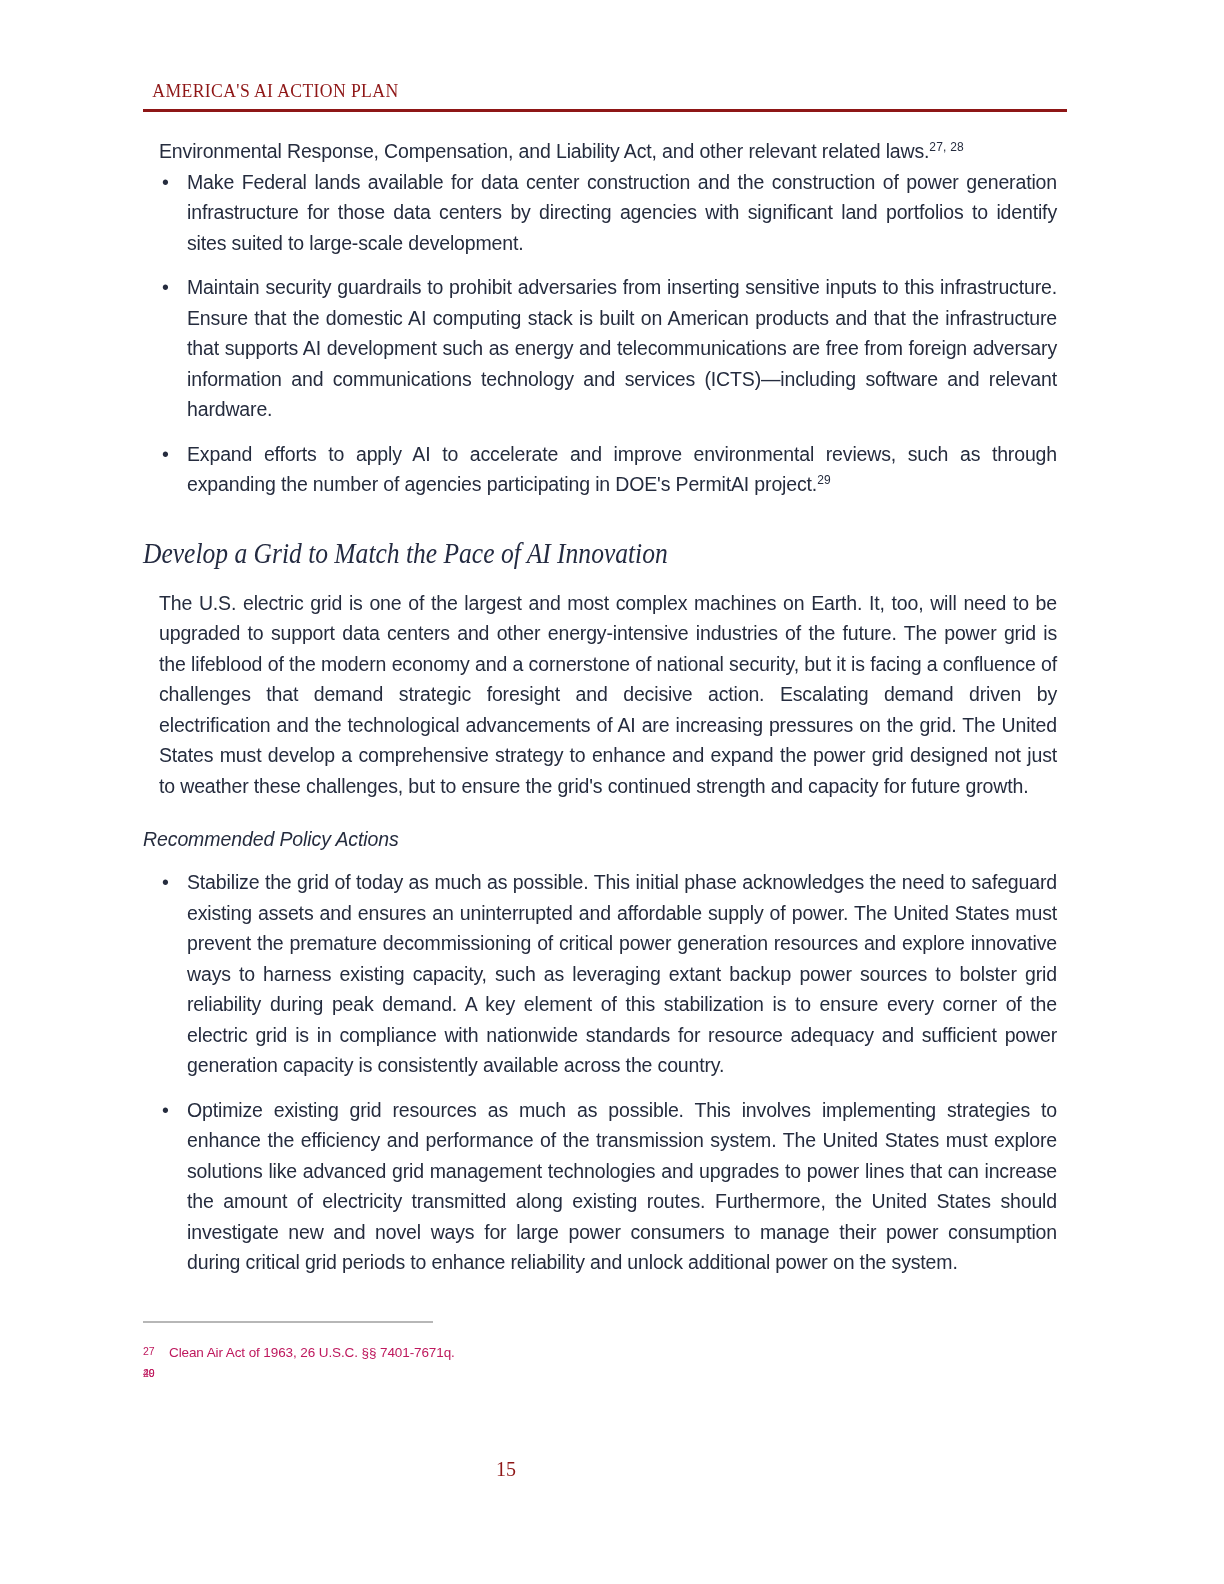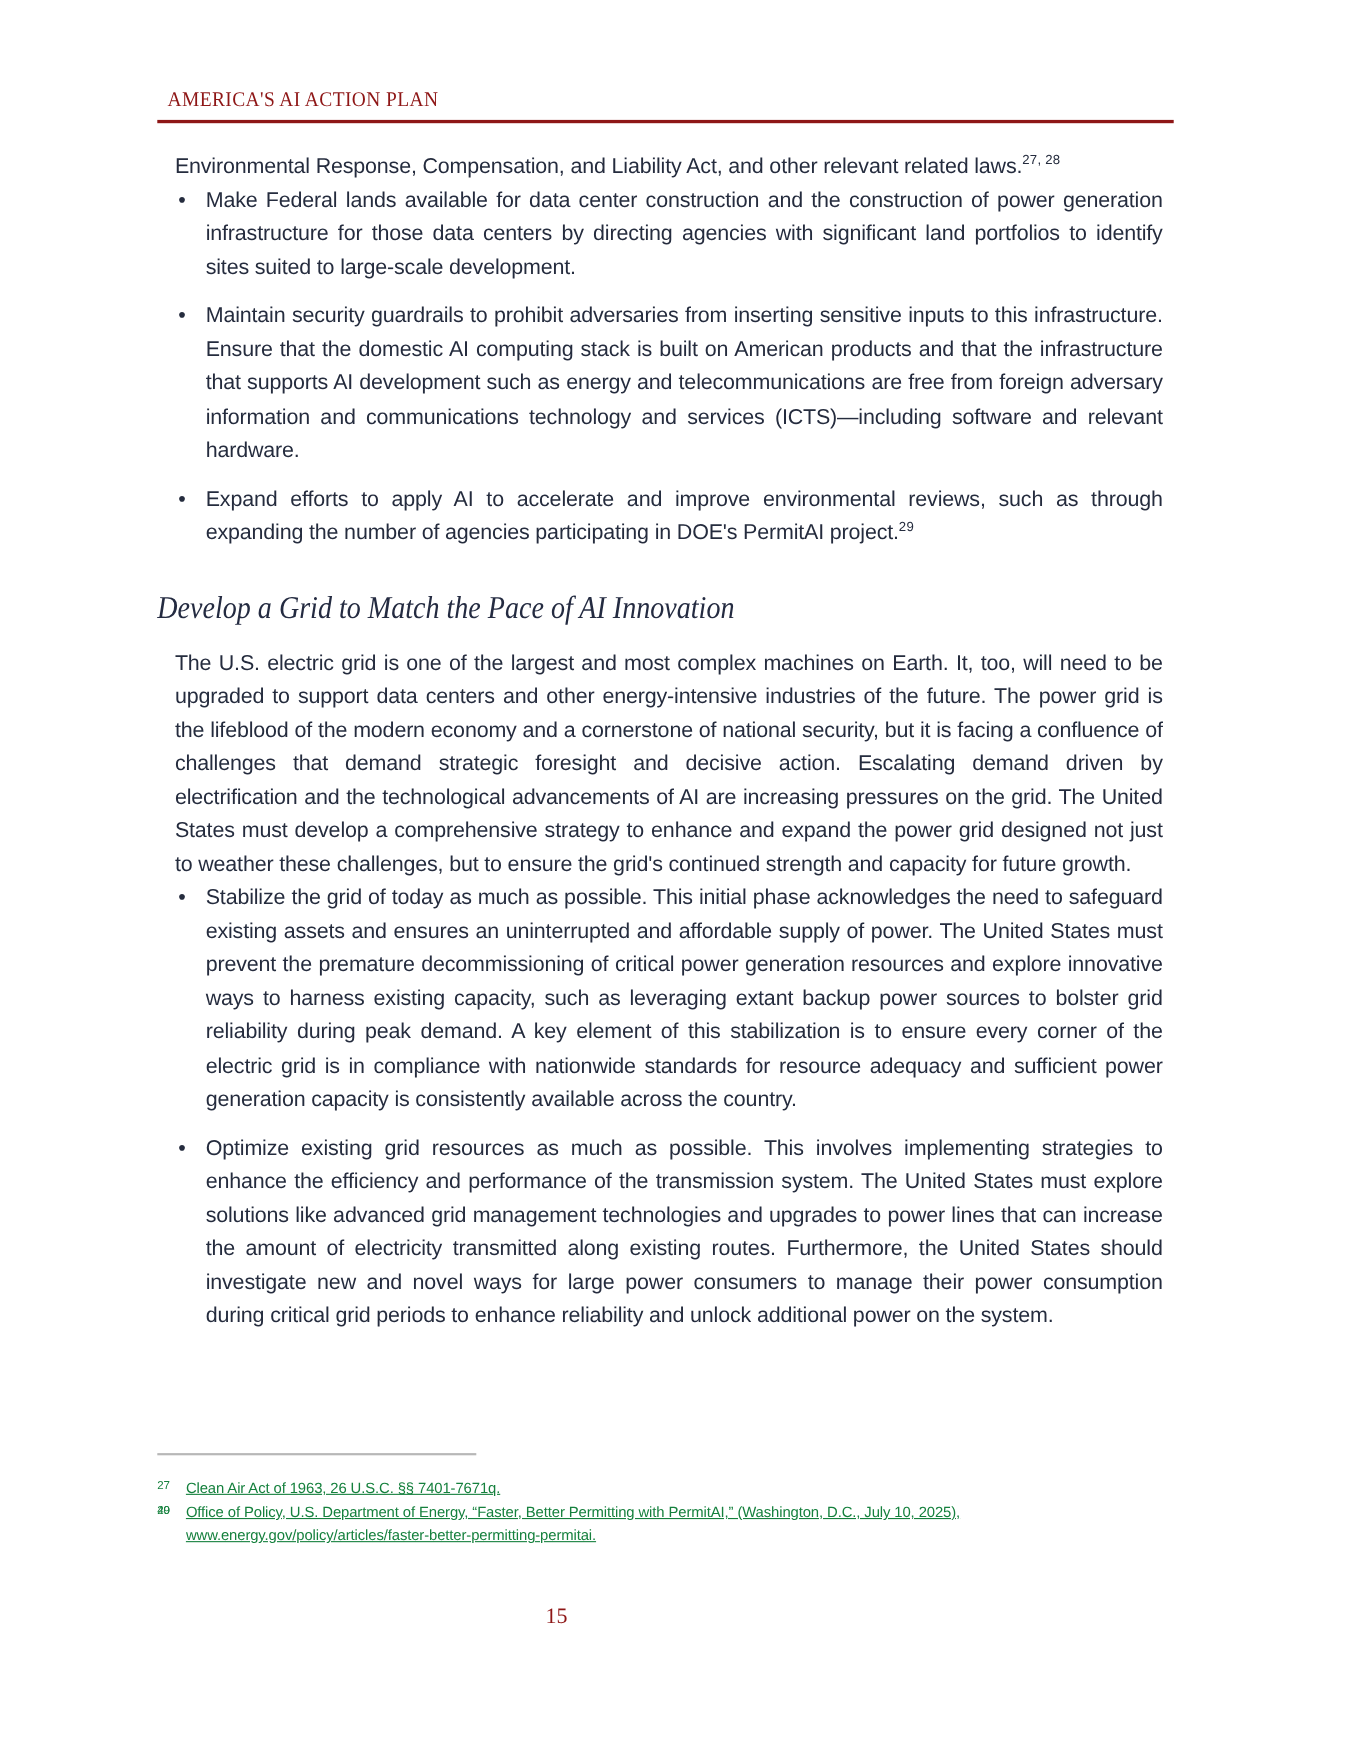--- a/index.html
+++ b/index.html
@@ -141,24 +141,23 @@
     position: absolute;
     left: 143px;
     top: 1342px;
     width: 914px;
   }
   .footnote {
     position: relative;
     padding-left: 26px;
     font-size: 13.5px;
     line-height: 21px;
-    color: #15803d;
+    color: #be185d;
     letter-spacing: -0.1px;
     margin-bottom: 1px;
-    text-decoration: underline;
   }
   .footnote .fn-num {
     position: absolute;
     left: 0;
     top: -1px;
     font-size: 10.5px;
   }
 
   
   .page-number {
@@ -198,20 +197,21 @@
       <li>
         <span class="bullet-dot">•</span>
         <span>Expand efforts to apply AI to accelerate and improve environmental reviews, such as through expanding the number of agencies participating in DOE's PermitAI project.</span><sup class="fn">29</sup>
       </li>
     </ul>
 
     <h2 class="section-heading">Develop a Grid to Match the Pace of AI Innovation</h2>
 
     <p class="body-para para-block">The U.S. electric grid is one of the largest and most complex machines on Earth. It, too, will need to be upgraded to support data centers and other energy-intensive industries of the future. The power grid is the lifeblood of the modern economy and a cornerstone of national security, but it is facing a confluence of challenges that demand strategic foresight and decisive action. Escalating demand driven by electrification and the technological advancements of AI are increasing pressures on the grid. The United States must develop a comprehensive strategy to enhance and expand the power grid designed not just to weather these challenges, but to ensure the grid's continued strength and capacity for future growth.</p>
 
+    <h3 class="sub-heading">Recommended Policy Actions</h3>
 
     <ul class="bullets">
       <li>
         <span class="bullet-dot">•</span>
         <span>Stabilize the grid of today as much as possible. This initial phase acknowledges the need to safeguard existing assets and ensures an uninterrupted and affordable supply of power. The United States must prevent the premature decommissioning of critical power generation resources and explore innovative ways to harness existing capacity, such as leveraging extant backup power sources to bolster grid reliability during peak demand. A key element of this stabilization is to ensure every corner of the electric grid is in compliance with nationwide standards for resource adequacy and sufficient power generation capacity is consistently available across the country.</span>
       </li>
       <li>
         <span class="bullet-dot">•</span>
         <span>Optimize existing grid resources as much as possible. This involves implementing strategies to enhance the efficiency and performance of the transmission system. The United States must explore solutions like advanced grid management technologies and upgrades to power lines that can increase the amount of electricity transmitted along existing routes. Furthermore, the United States should investigate new and novel ways for large power consumers to manage their power consumption during critical grid periods to enhance reliability and unlock additional power on the system.</span>
       </li>
@@ -224,19 +224,18 @@
   <div class="footnotes">
     <div class="footnote">
       <span class="fn-num">27</span>
       <span>Clean Air Act of 1963, 26 U.S.C. §§ 7401-7671q.</span>
     </div>
     <div class="footnote">
       <span class="fn-num">40</span>
     </div>
     <div class="footnote">
       <span class="fn-num">29</span>
-      <span>Office of Policy, U.S. Department of Energy, “Faster, Better Permitting with PermitAI,” (Washington, D.C., July 10, 2025), www.energy.gov/policy/articles/faster-better-permitting-permitai.</span>
     </div>
   </div>
 
   <div class="page-number">15</div>
 
 </div>
 
 </body></html>

